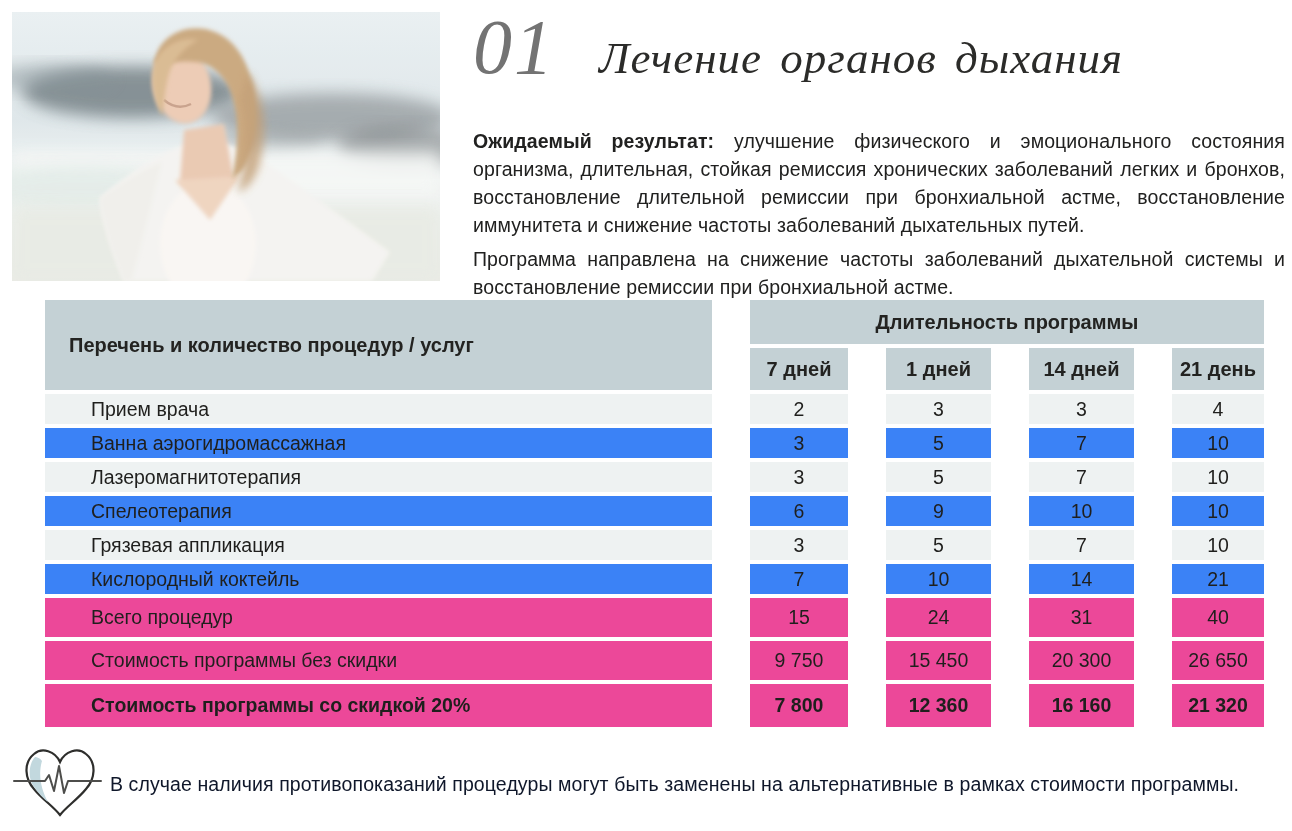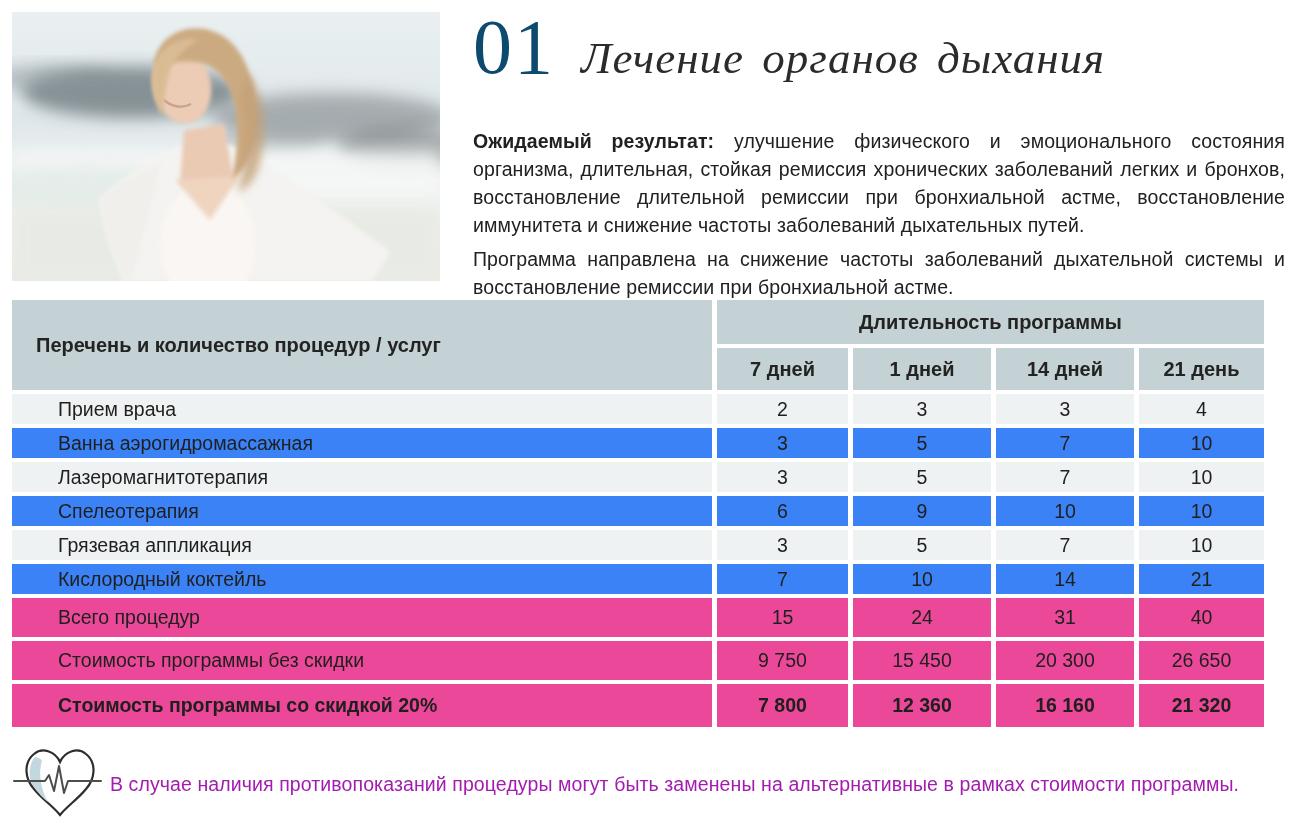--- a/index.html
+++ b/index.html
@@ -9,60 +9,60 @@
     -webkit-font-smoothing:antialiased;overflow:hidden;
   }
   
   .photo{
     position:absolute;left:12px;top:12px;width:428px;height:269px;
     overflow:hidden;background:#e8edee;
   }
   .intro{position:absolute;left:473px;top:8px;width:812px;}
   .title-row{display:flex;align-items:baseline;height:92px;}
   .num{
-    font-family:"Liberation Serif", serif;font-weight:400;
-    font-size:78px;line-height:78px;color:#0c4a6e;margin-right:26px;letter-spacing:2px;
+    font-family:"Liberation Serif", serif;font-style:italic;font-weight:400;
+    font-size:78px;line-height:78px;color:#737373;margin-right:44px;letter-spacing:2px;
   }
   h1.title{
     font-family:"Liberation Serif", serif;font-style:italic;font-weight:400;
     font-size:45px;color:#2b2b29;margin:0;letter-spacing:1px;word-spacing:6px;
   }
   .para{
     font-size:19.5px;line-height:28px;text-align:justify;margin:0;
     color:#212120;letter-spacing:0.1px;hyphens:auto;
   }
   .para.first{margin-top:6px;}
   .para.second{margin-top:27px;}
   .para b{font-weight:bold;}
   
   .price-table{
     position:absolute;left:12px;top:300px;width:1256px;
     display:grid;
     grid-template-columns:700px 131px 138px 138px 125px;
     grid-template-rows:44px 42px repeat(6,30px) 39px 39px 43px;
     column-gap:5px;row-gap:4px;background:#ffffff;
   }
-  .c{display:flex;align-items:center;font-size:19.5px;}
+  .c{display:flex;align-items:center;font-size:19.5px;margin-left:33px;}
   .lab{padding-left:46px;}
   .val{justify-content:center;}
   .hd{font-weight:bold;font-size:20px;color:#232321;}
   .bg-h{background:#c4d1d5;}
   .bg-l{background:#eef2f2;}
   .bg-m{background:#3b82f6;}
   .bg-s{background:#ec4899;}
   .h-label{grid-row:1/3;grid-column:1;padding-left:24px;}
   .h-group{grid-column:2/6;justify-content:center;}
   .bold{font-weight:bold;text-align:right;}
   
   .footer{
     position:absolute;left:12px;top:744px;width:1262px;
     display:flex;align-items:center;
   }
   .heart-wrap{width:92px;height:80px;flex:none;}
-  .footnote{font-size:19.5px;color:#a21caf;margin-left:6px;letter-spacing:0.1px;}
+  .footnote{font-size:19.5px;color:#0f172a;margin-left:6px;letter-spacing:0.1px;}
 </style>
 </head>
 <body>
 
 <div class="photo">
   <svg width="428" height="269" viewBox="0 0 428 269" xmlns="http://www.w3.org/2000/svg">
     <defs>
       <linearGradient id="sky" x1="0" y1="0" x2="0" y2="1">
         <stop offset="0" stop-color="#e9eff1"></stop>
         <stop offset="0.40" stop-color="#dde6e9"></stop>

